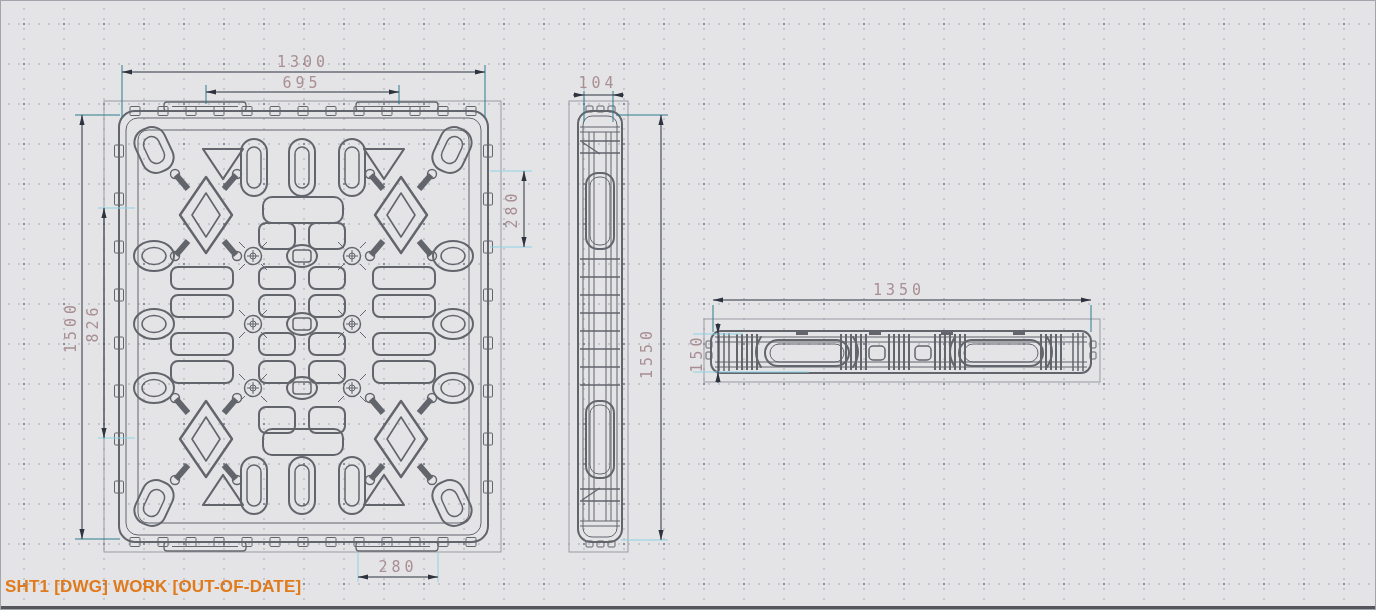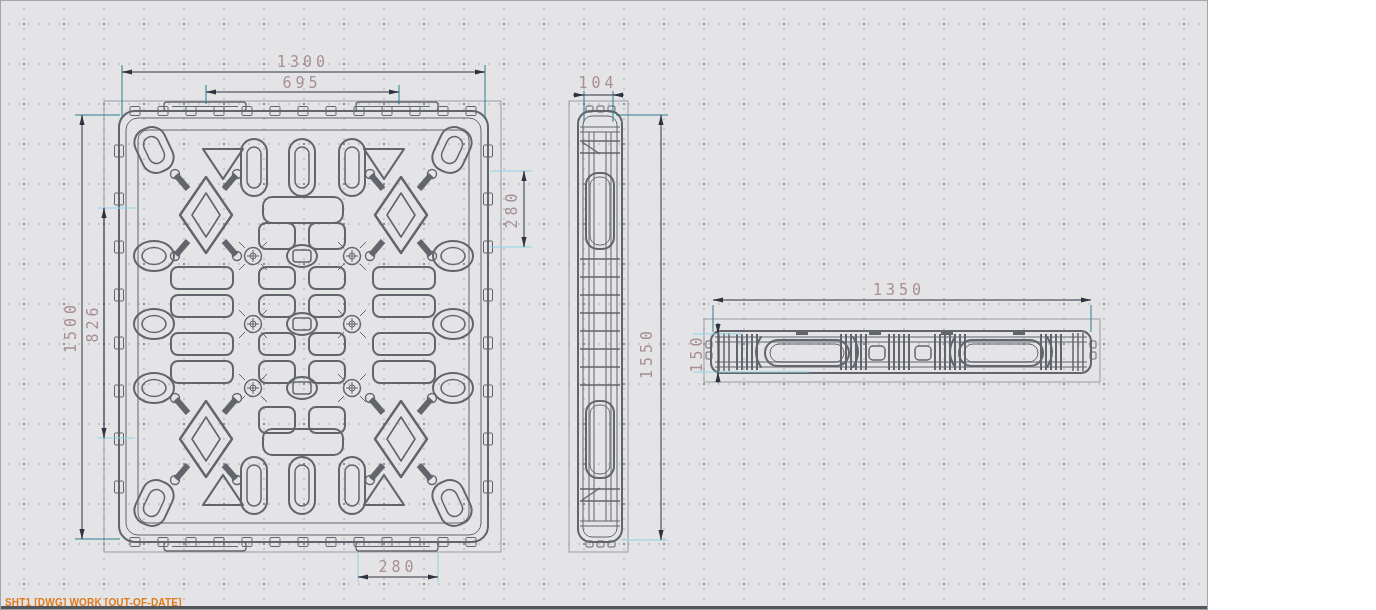--- a/index.html
+++ b/index.html
@@ -1,39 +1,39 @@
 <!DOCTYPE html>
 <html><head>
 <meta charset="utf-8">
 <style>
   html,body{margin:0;padding:0;}
   body{font-family:"Liberation Sans",sans-serif;}
   #canvas{
     position:relative;
-    width:1208px;height:610px;
+    width:1376px;height:610px;
     box-sizing:border-box;
     border:1px solid #a3a5ac;
     background-color:#e4e4e6;
     background-image:
       radial-gradient(circle,#868a9c 0.9px,transparent 1.4px),
       radial-gradient(circle,#c5c7d0 0.8px,transparent 1.3px),
       radial-gradient(circle,#c5c7d0 0.8px,transparent 1.3px);
     background-size:40px 40px,10px 40px,40px 10px;
     background-position:3px 3px,3px 3px,3px 3px;
     overflow:hidden;
   }
   #cad{position:absolute;left:0;top:0;}
   .dimtxt{
     font-family:"DejaVu Sans Mono",monospace;
     font-size:15px;letter-spacing:4px;
     fill:#a88f93;
   }
   #statusbar{
-    position:absolute;left:4px;bottom:1px;
-    font-size:10px;font-weight:700;
+    position:absolute;left:4px;bottom:12px;
+    font-size:17px;font-weight:700;
     color:#e07a1a;letter-spacing:.2px;
     white-space:nowrap;
   }
   #bottomstrip{
     position:absolute;left:0;bottom:0;width:100%;height:3px;
     background:#55565c;
   }
 </style>
 </head>
 <body>

